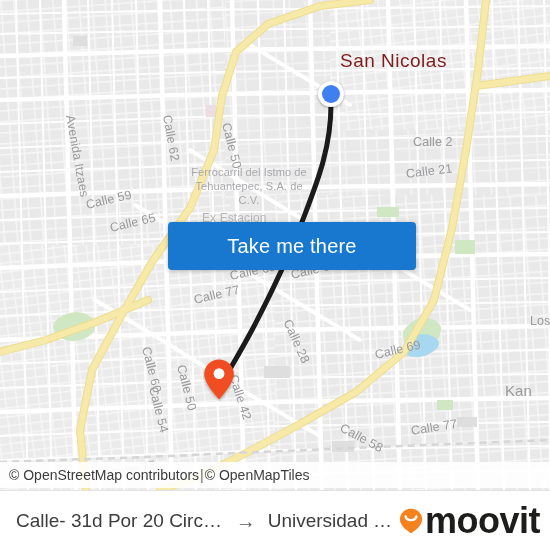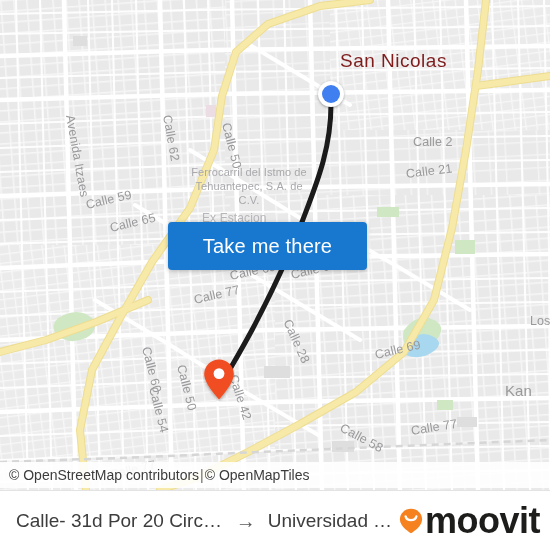--- a/index.html
+++ b/index.html
@@ -84,21 +84,21 @@
     position: absolute;
     left: 203px; top: 358px;
     width: 32px; height: 43px;
   }
 
   
   #take-me-there {
     position: absolute;
     left: 168px;
     top: 222px;
-    width: 199px;
+    width: 248px;
     height: 48px;
     background: #1878d0;
     border: none;
     border-radius: 4px;
     color: #ffffff;
     font-family: "Liberation Sans", sans-serif;
     font-size: 20px;
     letter-spacing: 0.2px;
     cursor: pointer;
     box-shadow: 0 1px 4px rgba(0,0,0,0.25);

